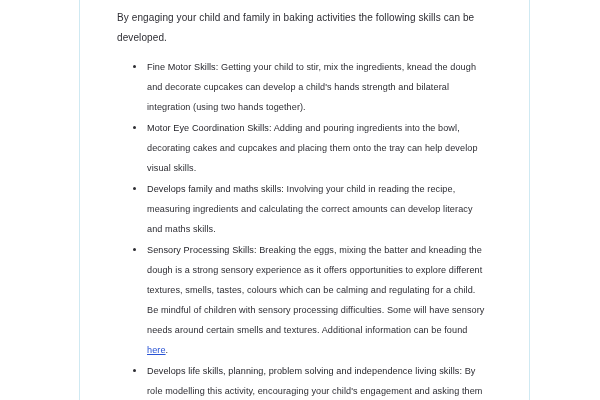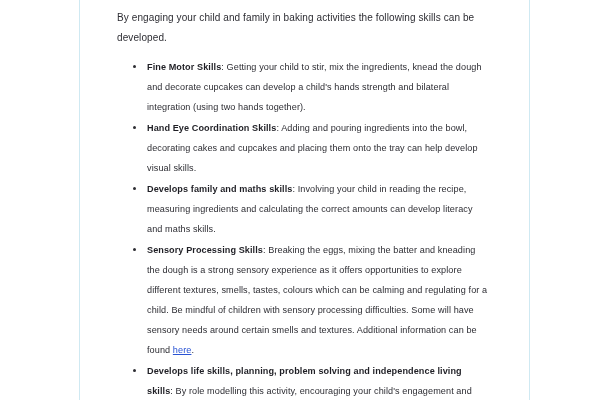--- a/index.html
+++ b/index.html
@@ -65,21 +65,21 @@
     position: absolute;
     left: 16px;
     top: 8px;
     width: 3.2px;
     height: 3.2px;
     border-radius: 50%;
     background: #2d2d33;
   }
 
   .lead {
-    font-weight: bold;
+    font-weight: normal;
     color: #1f1f25;
   }
 
   li.justified .body-text {
     text-align: justify;
   }
 
   .link {
     color: #2953d4;
   }
@@ -96,21 +96,21 @@
 
   <ul class="skills">
 
     <li>
       <span class="bullet"></span>
       <span class="body-text"><span class="lead">Fine Motor Skills</span><span>: </span><span>Getting your child to stir, mix the ingredients, knead the dough and decorate cupcakes can develop a child's hands strength and bilateral integration (using two hands together).</span></span>
     </li>
 
     <li>
       <span class="bullet"></span>
-      <span class="body-text"><span class="lead">Hand Eye Coordination Skills</span><span>: </span><span>Adding and pouring ingredients into the bowl, decorating cakes and cupcakes and placing them onto the tray can help develop visual skills.</span></span>
+      <span class="body-text"><span class="lead">Motor Eye Coordination Skills</span><span>: </span><span>Adding and pouring ingredients into the bowl, decorating cakes and cupcakes and placing them onto the tray can help develop visual skills.</span></span>
     </li>
 
     <li>
       <span class="bullet"></span>
       <span class="body-text"><span class="lead">Develops family and maths skills</span><span>: </span><span>Involving your child in reading the recipe, measuring ingredients and calculating the correct amounts can develop literacy and maths skills.</span></span>
     </li>
 
     <li class="justified">
       <span class="bullet"></span>
       <span class="body-text"><span class="lead">Sensory Processing Skills</span><span>: </span><span>Breaking the eggs, mixing the batter and kneading the dough is a strong sensory experience as it offers opportunities to explore different textures, smells, tastes, colours which can be calming and regulating for a child. Be mindful of children with sensory processing difficulties. Some will have sensory needs around certain smells and textures. Additional information can be found </span><a class="link" href="#">here</a><span>.</span></span>

